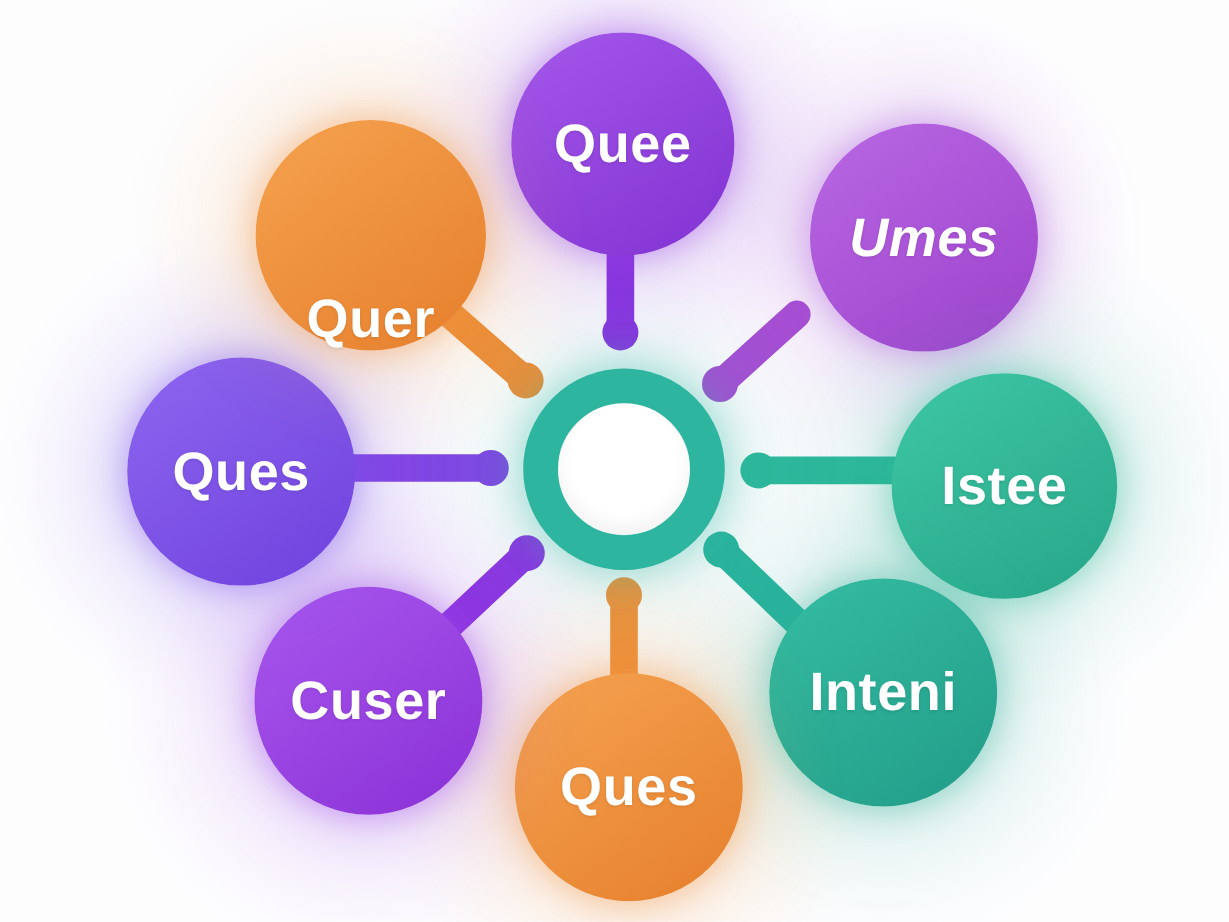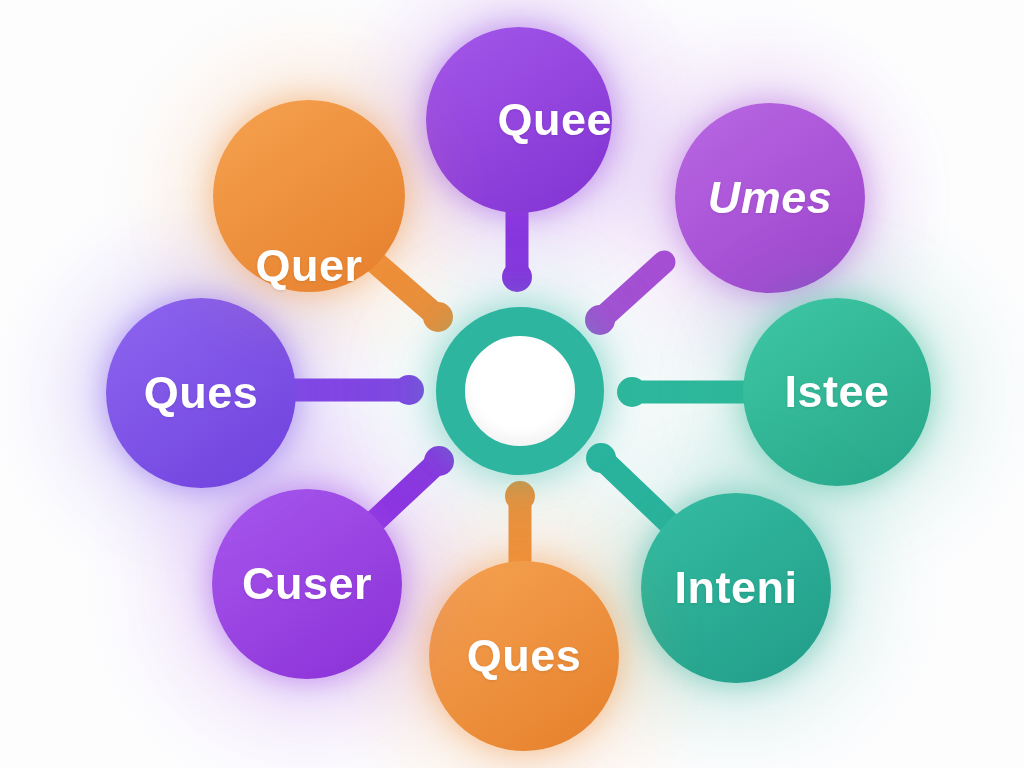--- a/index.html
+++ b/index.html
@@ -27,24 +27,24 @@
     position: absolute; z-index: 2;
     border-radius: 50%;
     display: flex; align-items: center; justify-content: center;
     background: linear-gradient(145deg, var(--c1), var(--c2));
     box-shadow: 0 0 26px 4px var(--glow), 0 0 70px 24px var(--glow-wide);
   }
   .node .label {
     color: #ffffff; font-size: 45px; font-weight: bold; letter-spacing: 0.5px;
     text-shadow: 0 1px 3px rgba(0,0,0,0.10);
   }
-  .node-quee   { left: 426px; top:  27px; width: 186px; height: 186px; justify-content: flex-end; }
+  .node-quee   { left: 426px; top:  27px; width: 186px; height: 186px; }
   .node-umes   { left: 675px; top: 103px; width: 190px; height: 190px; font-style: italic; }
-  .node-istee  { left: 743px; top: 298px; width: 188px; height: 188px; justify-content: center; }
-  .node-inteni { left: 641px; top: 493px; width: 190px; height: 190px; }
+  .node-istee  { left: 743px; top: 311px; width: 188px; height: 188px; justify-content: center; }
+  .node-inteni { left: 641px; top: 482px; width: 190px; height: 190px; }
   .node-suers  { left: 429px; top: 561px; width: 190px; height: 190px; }
   .node-cuser  { left: 212px; top: 489px; width: 190px; height: 190px; text-align: center; }
   .node-ques   { left: 106px; top: 298px; width: 190px; height: 190px; align-items: center; }
   .node-quer   { left: 213px; top: 100px; width: 192px; height: 192px; align-items: flex-end; }
   .hub {
     position: absolute; z-index: 2;
     left: 436px; top: 307px; width: 168px; height: 168px;
     box-sizing: border-box; border-radius: 50%;
     border: 29px solid var(--ring);
     background: #ffffff; background-clip: padding-box;

